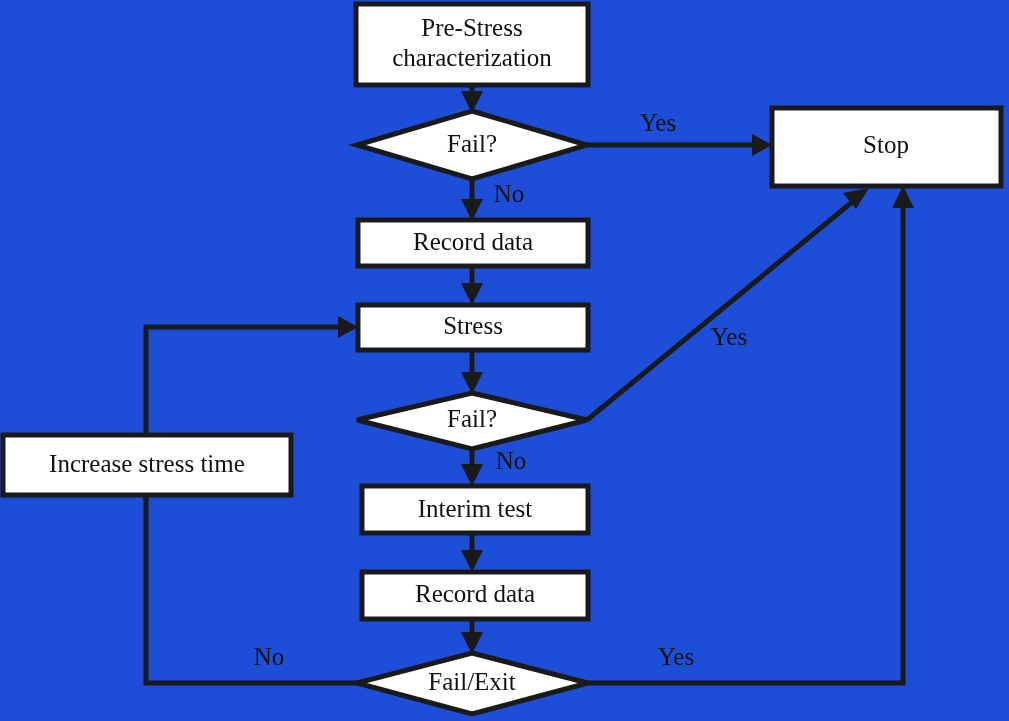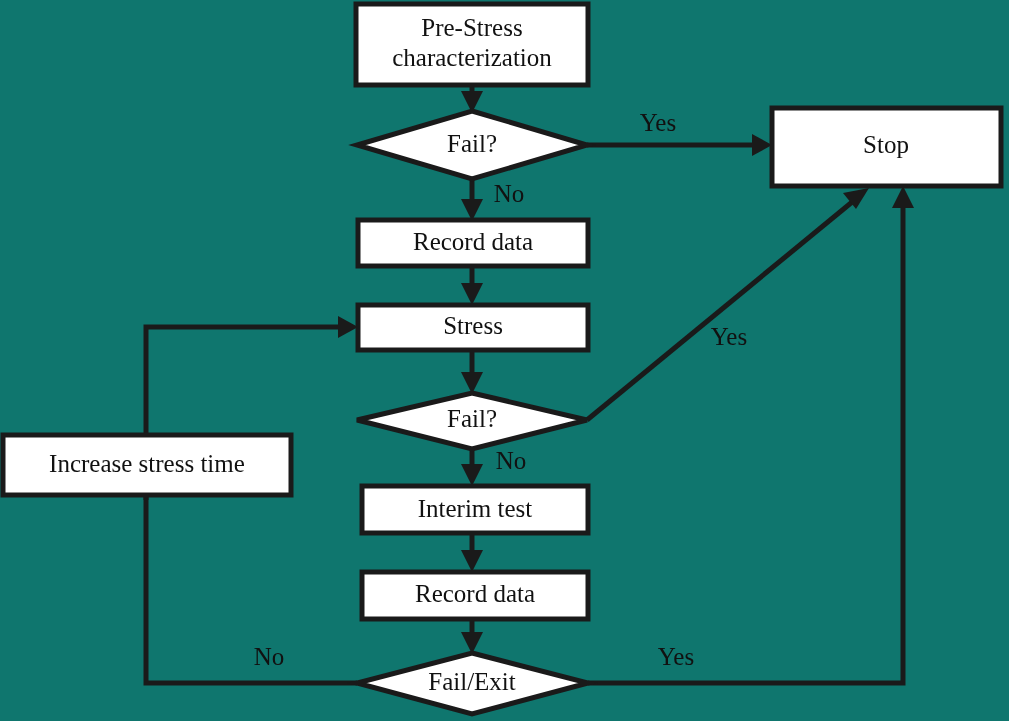--- a/index.html
+++ b/index.html
@@ -4,21 +4,21 @@
 <style>
   html, body {
     margin: 0;
     padding: 0;
     background: #ffffff;
   }
   #flowchart-root {
     position: relative;
     width: 1009px;
     height: 721px;
-    background: #0f766e;
+    background: #1d4ed8;
     font-family: "Liberation Serif", "DejaVu Serif", serif;
     overflow: hidden;
   }
   svg#flow-svg {
     position: absolute;
     top: 0;
     left: 0;
     width: 1009px;
     height: 721px;
     display: block;

